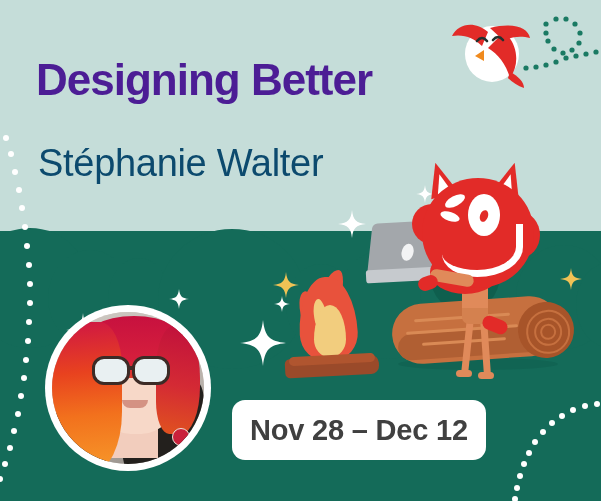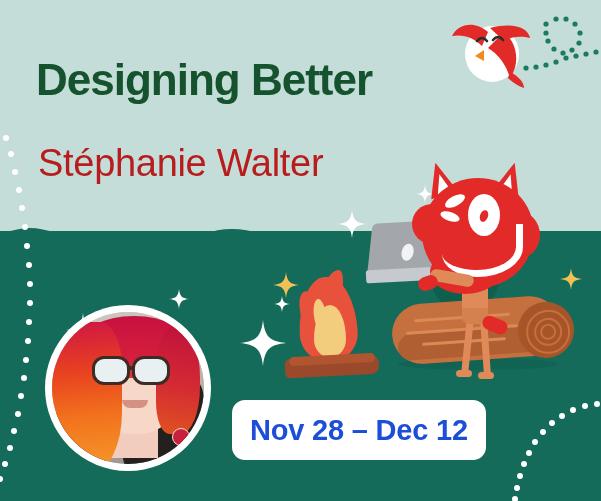--- a/index.html
+++ b/index.html
@@ -29,28 +29,28 @@
   
   .sparkle{position:absolute;}
 
   
   .headline{
     position:absolute;left:36px;top:26px;
     width:420px;
     font-size:44px;line-height:1.12;
     font-weight:bold;
     letter-spacing:-1px;
-    color:#14532d;
+    color:#4c1d95;
     white-space:pre-line;
   }
   .subhead{
     position:absolute;left:38px;top:143px;
     font-size:38px;line-height:1.1;
     font-weight:normal;
-    color:#b91c1c;
+    color:#0c4a6e;
     letter-spacing:-0.3px;
   }
 
   
   .avatar-wrap{
     position:absolute;left:45px;top:305px;
     width:166px;height:166px;
     border-radius:50%;
     background:#ffffff;
     box-sizing:border-box;
@@ -86,21 +86,21 @@
 
   
   .badge{
     position:absolute;left:232px;top:400px;
     width:254px;height:60px;
     background:#ffffff;
     border-radius:13px;
     display:flex;align-items:center;justify-content:center;
   }
   .badge-text{
-    font-size:29px;font-weight:bold;color:#1d4ed8;letter-spacing:-0.2px;text-align:center;
+    font-size:29px;font-weight:bold;color:#404040;letter-spacing:-0.2px;text-align:center;
   }
 
   
   .fire{position:absolute;left:291px;top:277px;width:76px;height:100px;}
   .fire-outer{position:absolute;left:8px;top:0;width:58px;height:84px;
     background:#e8523c;
     border-radius:50% 50% 46% 46% / 70% 70% 34% 34%;
     transform:rotate(-3deg);}
   .fire-tip{position:absolute;left:30px;top:-8px;width:22px;height:44px;background:#e8523c;
     border-radius:60% 40% 50% 50% / 80% 80% 20% 20%;transform:rotate(14deg);}

